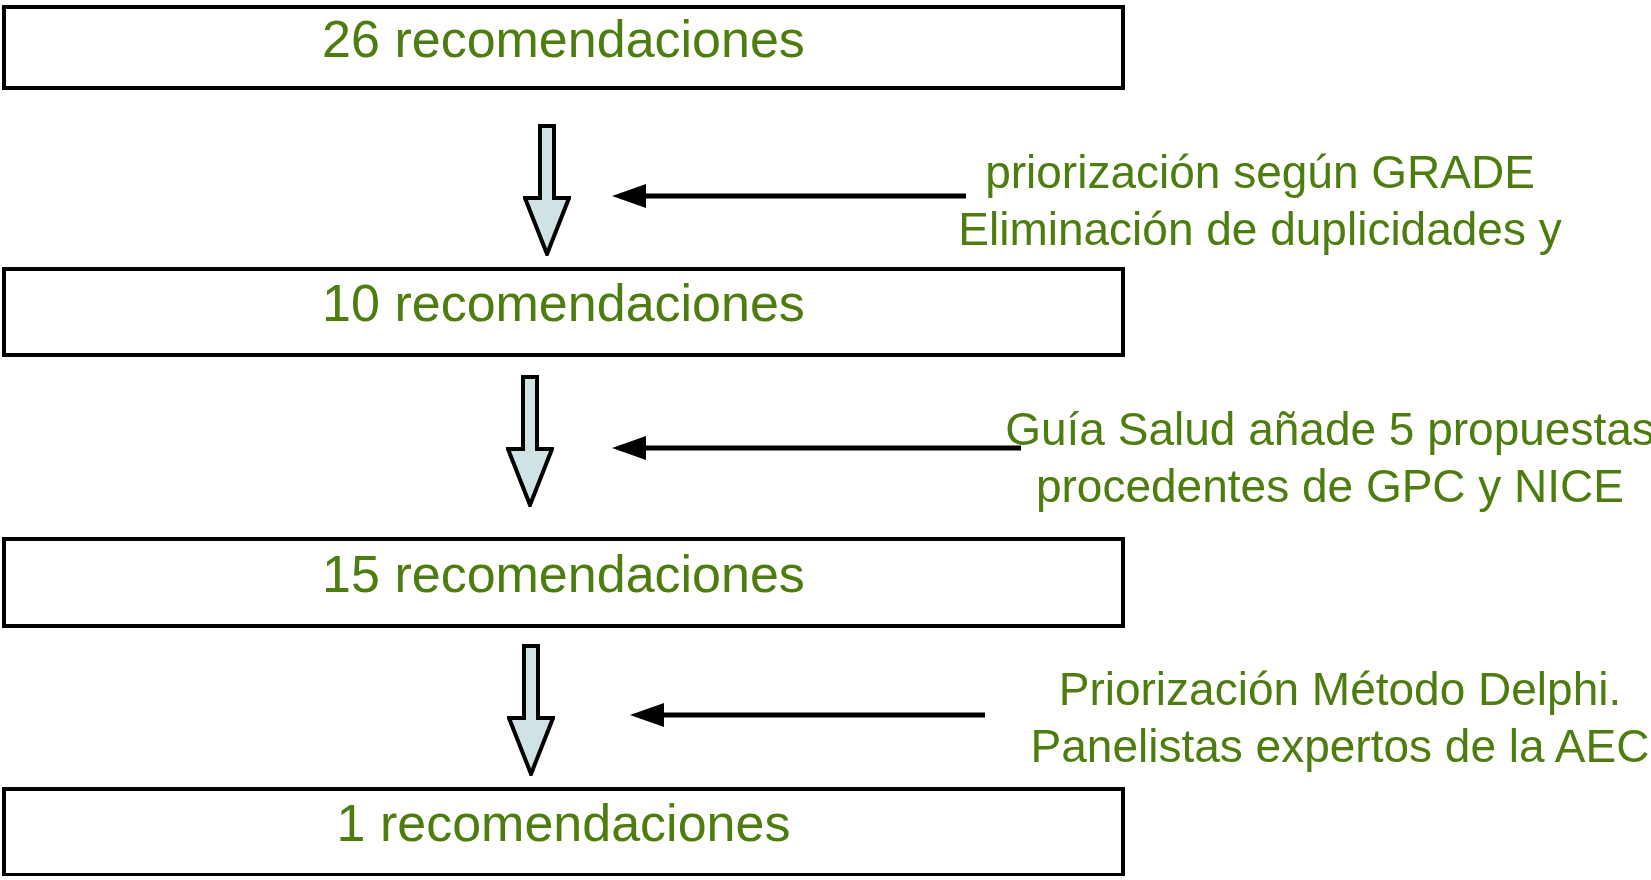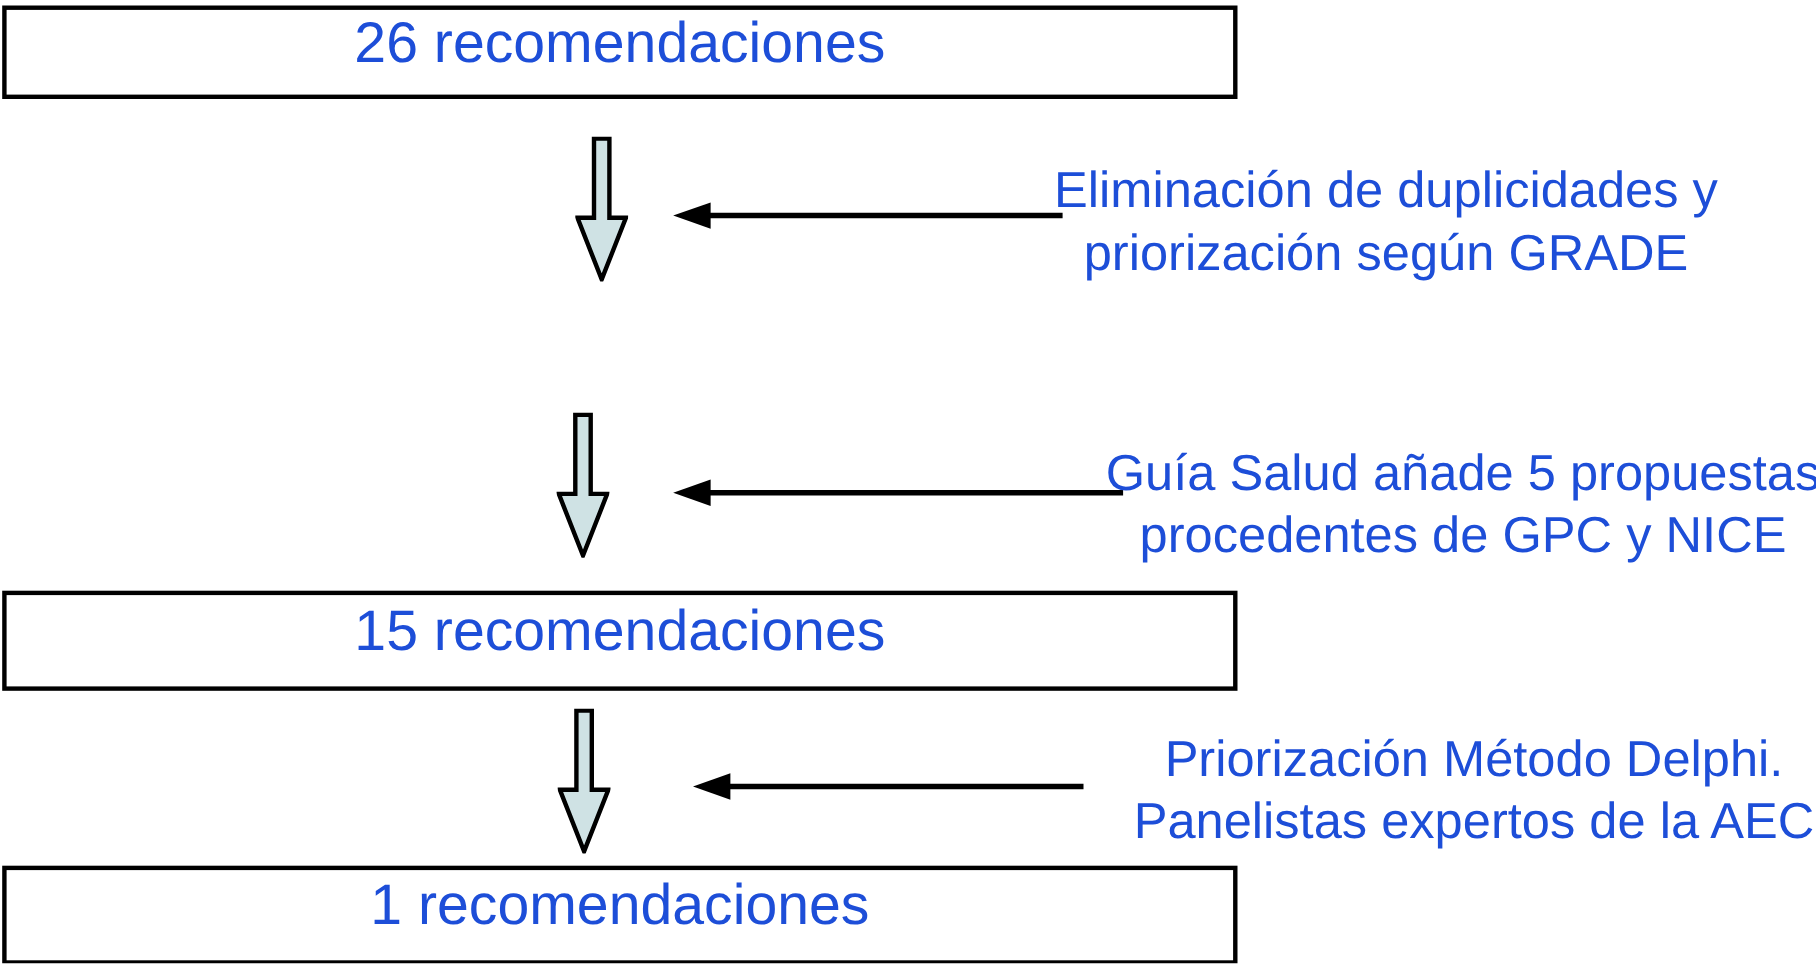--- a/index.html
+++ b/index.html
@@ -7,21 +7,21 @@
     padding: 0;
     background: #ffffff;
   }
   #canvas {
     position: relative;
     width: 1651px;
     height: 876px;
     background: #ffffff;
     overflow: hidden;
     font-family: "Liberation Sans", "DejaVu Sans", sans-serif;
-    color: #1d4ed8;
+    color: #4d7c0f;
   }
   .flow-box {
     position: absolute;
     left: 2px;
     width: 1123px;
     box-sizing: border-box;
     border: 4px solid #000000;
     background: #ffffff;
     display: flex;
     align-items: center;
@@ -58,20 +58,23 @@
   #left-arrow-3 { left: 628px; top: 699px; width: 359px; }
 </style>
 </head>
 <body>
 
 <div id="canvas">
 
   <div class="flow-box" id="box-1">
     <span>26 recomendaciones</span>
   </div>
+  <div class="flow-box" id="box-2">
+    <span>10 recomendaciones</span>
+  </div>
   <div class="flow-box" id="box-3">
     <span>15 recomendaciones</span>
   </div>
   <div class="flow-box" id="box-4">
     <span>1 recomendaciones</span>
   </div>
 
   <svg class="down-arrow" id="down-arrow-1" viewBox="0 0 48 132" aria-hidden="true">
     <polygon points="17,2 31,2 31,74 46,74 24,130 2,74 17,74" fill="#cfe2e4" stroke="#000000" stroke-width="4" stroke-linejoin="miter"></polygon>
   </svg>
@@ -89,22 +92,22 @@
   <svg class="left-arrow" id="left-arrow-2" viewBox="0 0 413 32" preserveAspectRatio="none" aria-hidden="true">
     <line x1="411" y1="16" x2="30" y2="16" stroke="#000000" stroke-width="5"></line>
     <polygon points="2,16 36,4 36,28" fill="#000000"></polygon>
   </svg>
   <svg class="left-arrow" id="left-arrow-3" viewBox="0 0 359 32" preserveAspectRatio="none" aria-hidden="true">
     <line x1="357" y1="16" x2="30" y2="16" stroke="#000000" stroke-width="5"></line>
     <polygon points="2,16 36,4 36,28" fill="#000000"></polygon>
   </svg>
 
   <div class="annotation" id="annotation-1">
+    <div>priorización según GRADE</div>
     <div>Eliminación de duplicidades y</div>
-    <div>priorización según GRADE</div>
   </div>
   <div class="annotation" id="annotation-2">
     <div>Guía Salud añade 5 propuestas</div>
     <div>procedentes de GPC y NICE</div>
   </div>
   <div class="annotation" id="annotation-3">
     <div>Priorización Método Delphi.</div>
     <div>Panelistas expertos de la AEC</div>
   </div>
 

